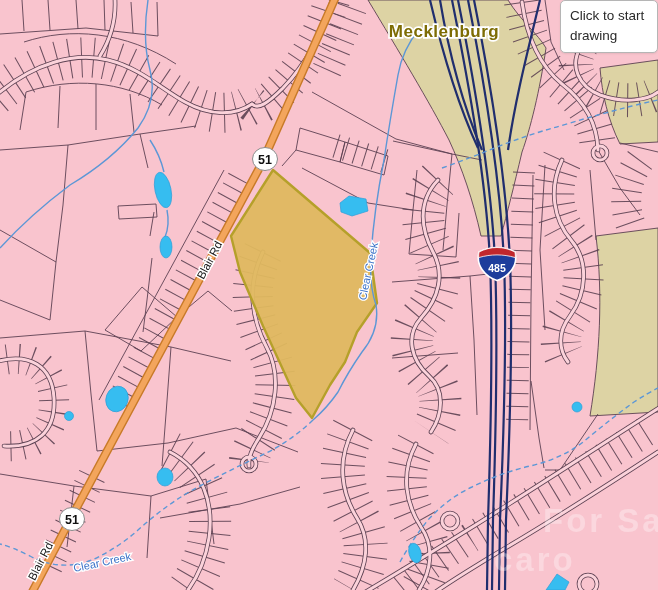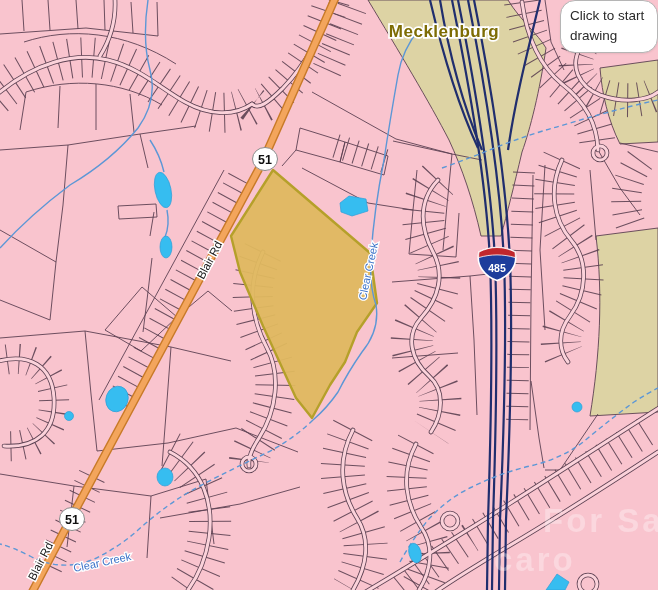--- a/index.html
+++ b/index.html
@@ -30,21 +30,21 @@
   .shieldtext{fill:#111;font-family:"Liberation Sans",sans-serif;font-size:12.5px;font-weight:bold;text-anchor:middle;}
   .i485text{fill:#fff;font-family:"Liberation Sans",sans-serif;font-size:10.5px;font-weight:bold;text-anchor:middle;}
   .watermark{fill:rgba(255,255,255,0.32);font-family:"Liberation Sans",sans-serif;
             font-size:33px;font-weight:bold;letter-spacing:3px;}
   
   #tooltip{
     position:absolute;top:0;right:0;
     width:78px;
     background:#ffffff;
     border:1px solid #b5b5b5;
-    border-radius:15px;
+    border-radius:5px;
     padding:5px 9px 7px 9px;
     font-size:13.5px;line-height:1.45;
     color:#2a2a2a;
     box-shadow:0 1px 2px rgba(0,0,0,0.08);
   }
 </style>
 </head>
 <body>
 
 <div id="screen">

